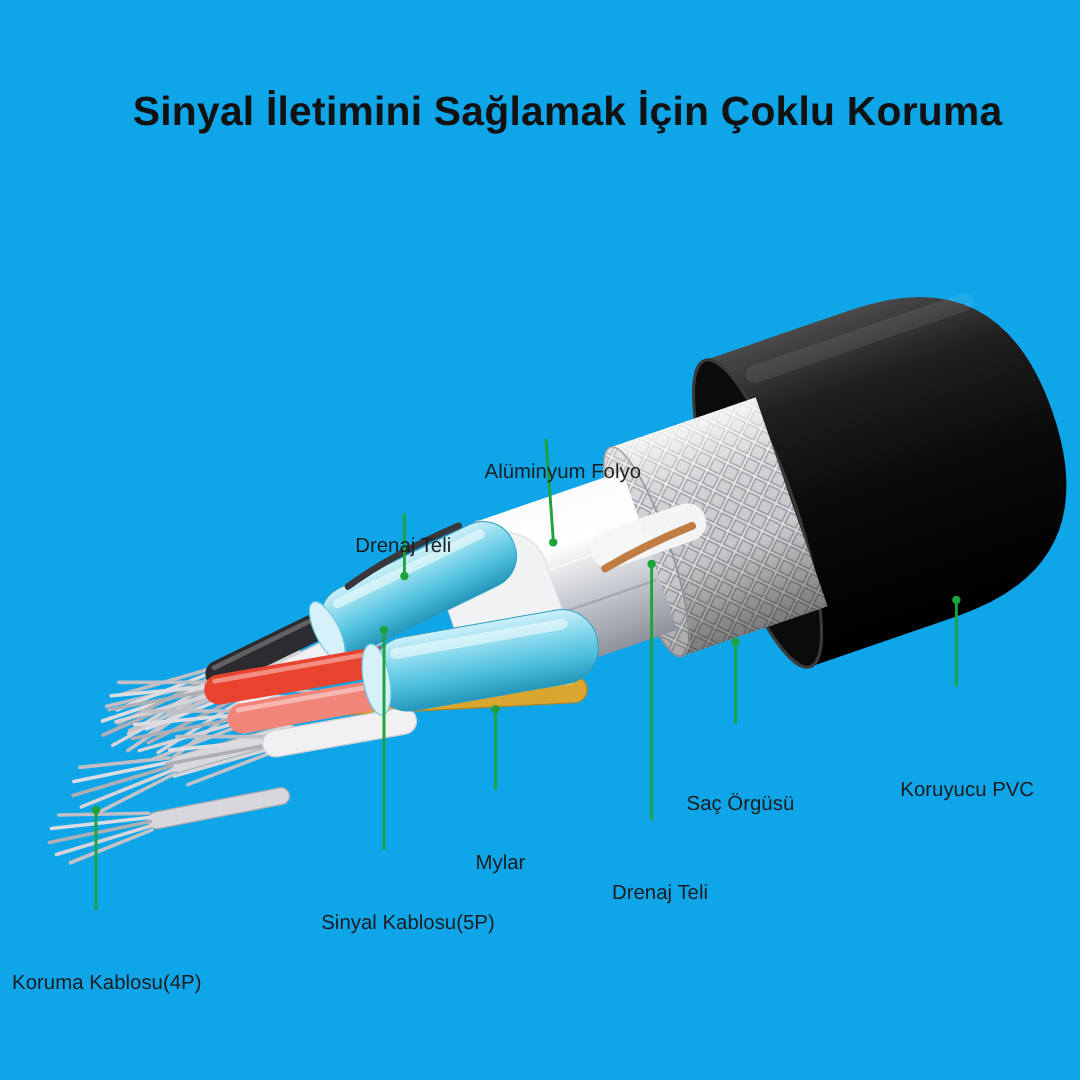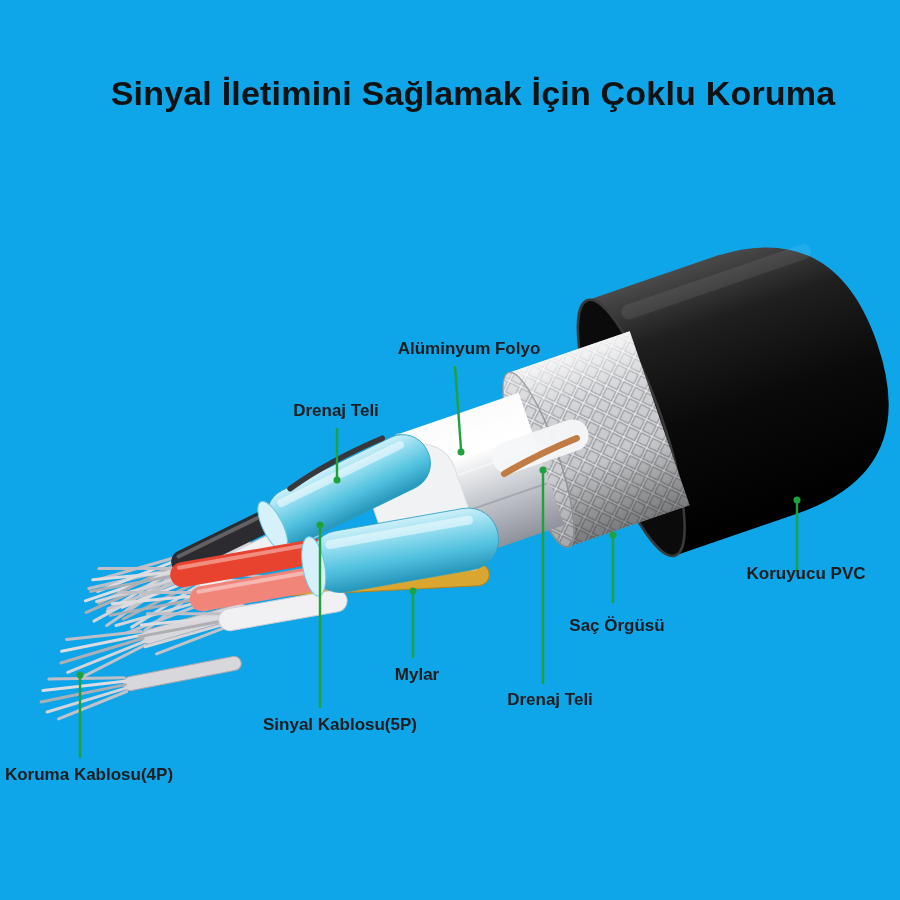--- a/index.html
+++ b/index.html
@@ -2,21 +2,21 @@
 <html style="--accent-green: #1da23c; --title-color: #121212; --label-color: #1d1d1f; --jacket-black: #101010; --braid-silver: #d2d3d6; --foil-silver: #e9eaee; --cable-cyan: #5cc6e4; --wire-red: #e8432e; --wire-pink: #f2857a; --wire-yellow: #d9a62f; --wire-black: #2c2c30; --wire-white: #f1f1f3; --copper: #c07c42;"><head>
 <meta charset="utf-8">
 <style>
   html,body{margin:0;padding:0;background:#ffffff;}
   .stage{position:relative;width:900px;height:900px;background:#0ea5e9;overflow:hidden;
          font-family:"Liberation Sans","DejaVu Sans",sans-serif;padding-left:46px;}
   .title{position:absolute;top:74px;left:0;width:100%;text-align:center;
          font-size:34px;font-weight:700;color:var(--title-color,#121212);letter-spacing:.2px;}
   .fig{position:absolute;left:0;top:0;width:900px;height:900px;}
   .lbl{position:absolute;transform:translateX(-50%);white-space:nowrap;
-       font-size:17px;font-weight:700;color:var(--label-color,#1d1d1f);}
+       font-size:17px;font-weight:400;color:var(--label-color,#1d1d1f);margin-top:44px;}
   .leader{fill:none;stroke:var(--accent-green,#1da23c);stroke-width:2.4;}
   .dot{fill:var(--accent-green,#1da23c);}
   .f-red{fill:var(--wire-red,#e8432e);}
   .f-pink{fill:var(--wire-pink,#f2857a);}
   .f-yellow{fill:var(--wire-yellow,#d9a62f);}
   .f-black{fill:var(--wire-black,#2c2c30);}
   .f-white{fill:var(--wire-white,#f1f1f3);}
   .s-copper{stroke:var(--copper,#c07c42);}
 </style>
 </head>
@@ -177,19 +177,19 @@
       </g>
       <g>
         <line class="leader" x1="80" y1="758" x2="80" y2="678"></line>
           <circle class="dot" cx="80" cy="675" r="3.5"></circle>
       </g>
     </g>
   </svg>
 
   <div class="lbl" style="left:469px;top:339px;">Alüminyum Folyo</div>
   <div class="lbl" style="left:336px;top:401px;">Drenaj Teli</div>
-  <div class="lbl" style="left:806px;top:564px;">Koruyucu PVC</div>
+  <div class="lbl" style="left:806px;top:604px;">Koruyucu PVC</div>
   <div class="lbl" style="left:617px;top:616px;">Saç Örgüsü</div>
   <div class="lbl" style="left:550px;top:690px;">Drenaj Teli</div>
   <div class="lbl" style="left:417px;top:665px;">Mylar</div>
   <div class="lbl" style="left:340px;top:715px;text-align:right;">Sinyal Kablosu(5P)</div>
   <div class="lbl" style="left:89px;top:765px;">Koruma Kablosu(4P)</div>
 </div>
 
 </body></html>

